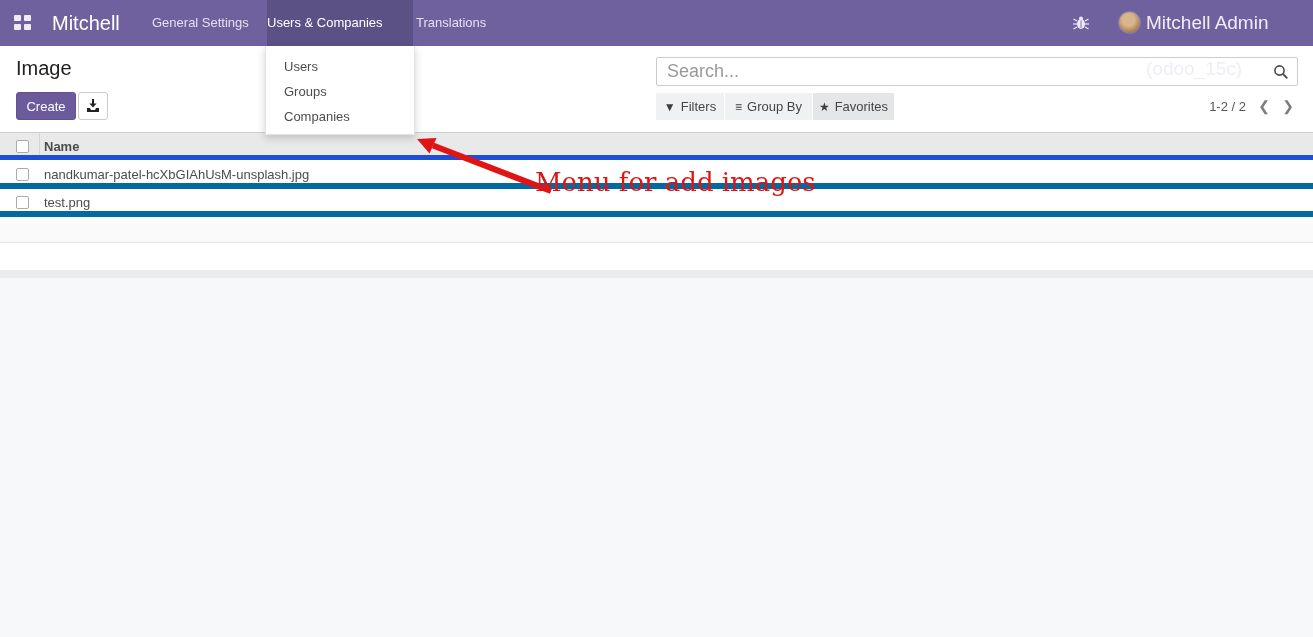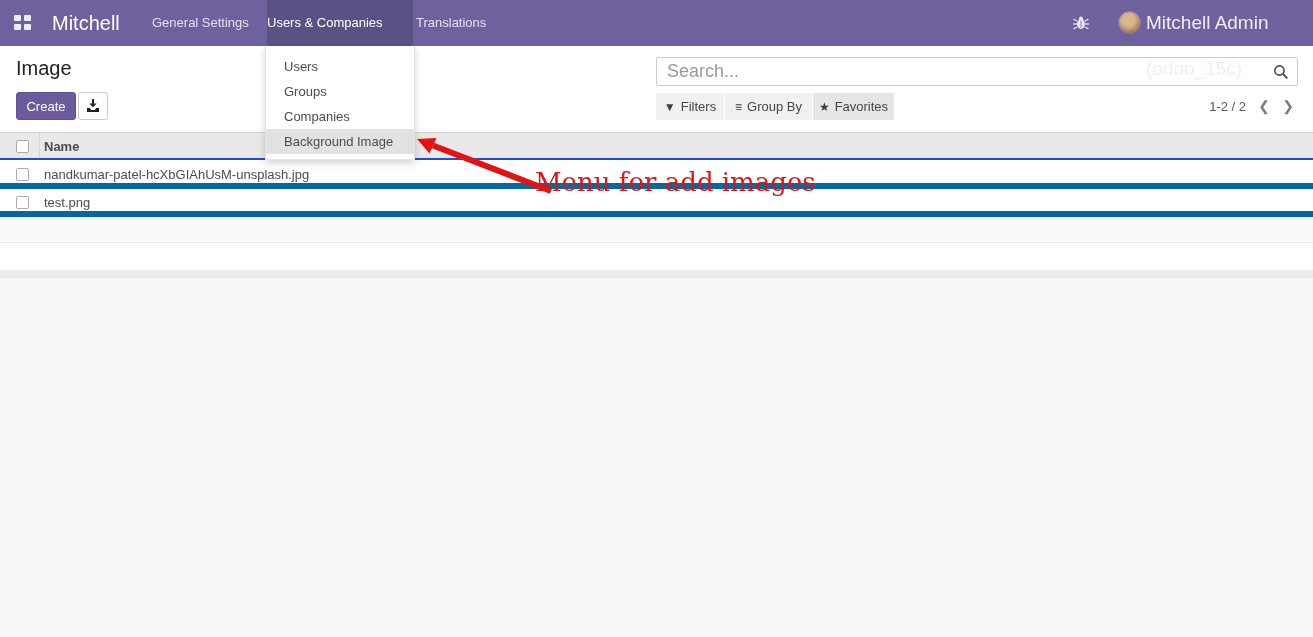--- a/index.html
+++ b/index.html
@@ -63,21 +63,21 @@
   .fb-ico { margin-right:5px; font-size:12px; color:#3d3d3d; }
 
   .pager-range { position:absolute; left:1196px; top:93px; width:50px; height:27px; line-height:27px;
                  font-size:13px; color:#555; text-align:right; }
   .pager-prev, .pager-next { position:absolute; top:93px; width:24px; height:27px; line-height:27px;
                  text-align:center; color:#7c7c7c; font-size:14px; cursor:pointer; }
   .pager-prev { left:1252px; } .pager-next { left:1276px; }
 
   
   .thead { position:absolute; left:0; top:132px; width:1313px; height:28px; background:#e9e9e9;
-           border-top:1px solid #cfcfcf; border-bottom:2px solid #1d4ed8; z-index:10; }
+           border-top:1px solid #cfcfcf; border-bottom:5px solid #1d4ed8; z-index:10; }
   .th-check { position:absolute; left:0; top:0; width:40px; height:100%; border-right:1px solid #d6d6d6; }
   .th-name { position:absolute; left:44px; top:0; height:28px; line-height:27px; font-size:13px;
              font-weight:bold; color:#4c4c4c; cursor:pointer; }
   .row { position:absolute; left:0; width:1313px; height:28px; background:#ffffff;
          border-bottom:6px solid #0369a1; cursor:pointer; z-index:5; }
   .row-1 { top:161px; } .row-2 { top:189px; }
   .row-empty { top:217px; height:26px; background:#fafafa; border-bottom:1px solid #e5e5e5; cursor:default; }
   .row-name { position:absolute; left:44px; top:0; height:28px; line-height:27px; font-size:13px; color:#4c4c4c; }
   .checkbox { position:absolute; left:16px; top:7px; width:13px; height:13px; background:#ffffff;
               border:1px solid #ababab; border-radius:2px; cursor:pointer; }
@@ -122,21 +122,20 @@
       <line x1="9" y1="5.5" x2="9" y2="13" stroke="#6e619d" stroke-width="0.8"></line>
     </svg>
     <div class="avatar"></div>
     <div class="user-name">Mitchell Admin (odoo_15c)</div>
   </div>
 
   <div class="dropdown">
     <div class="dropdown-item">Users</div>
     <div class="dropdown-item">Groups</div>
     <div class="dropdown-item">Companies</div>
-    <div class="dropdown-item highlight">Background Image</div>
   </div>
 
   <div class="page-title">Image</div>
   <button class="btn-create">Create</button>
   <div class="btn-import">
     <svg width="14" height="14" viewBox="0 0 14 14">
       <path d="M7 0 L7 6" stroke="#222" stroke-width="2"></path>
       <path d="M3.4 4.5 L7 8.5 L10.6 4.5 Z" fill="#222"></path>
       <path d="M1 9 L4 9 L5 11 L9 11 L10 9 L13 9 L13 13 L1 13 Z" fill="#222"></path>
     </svg>

